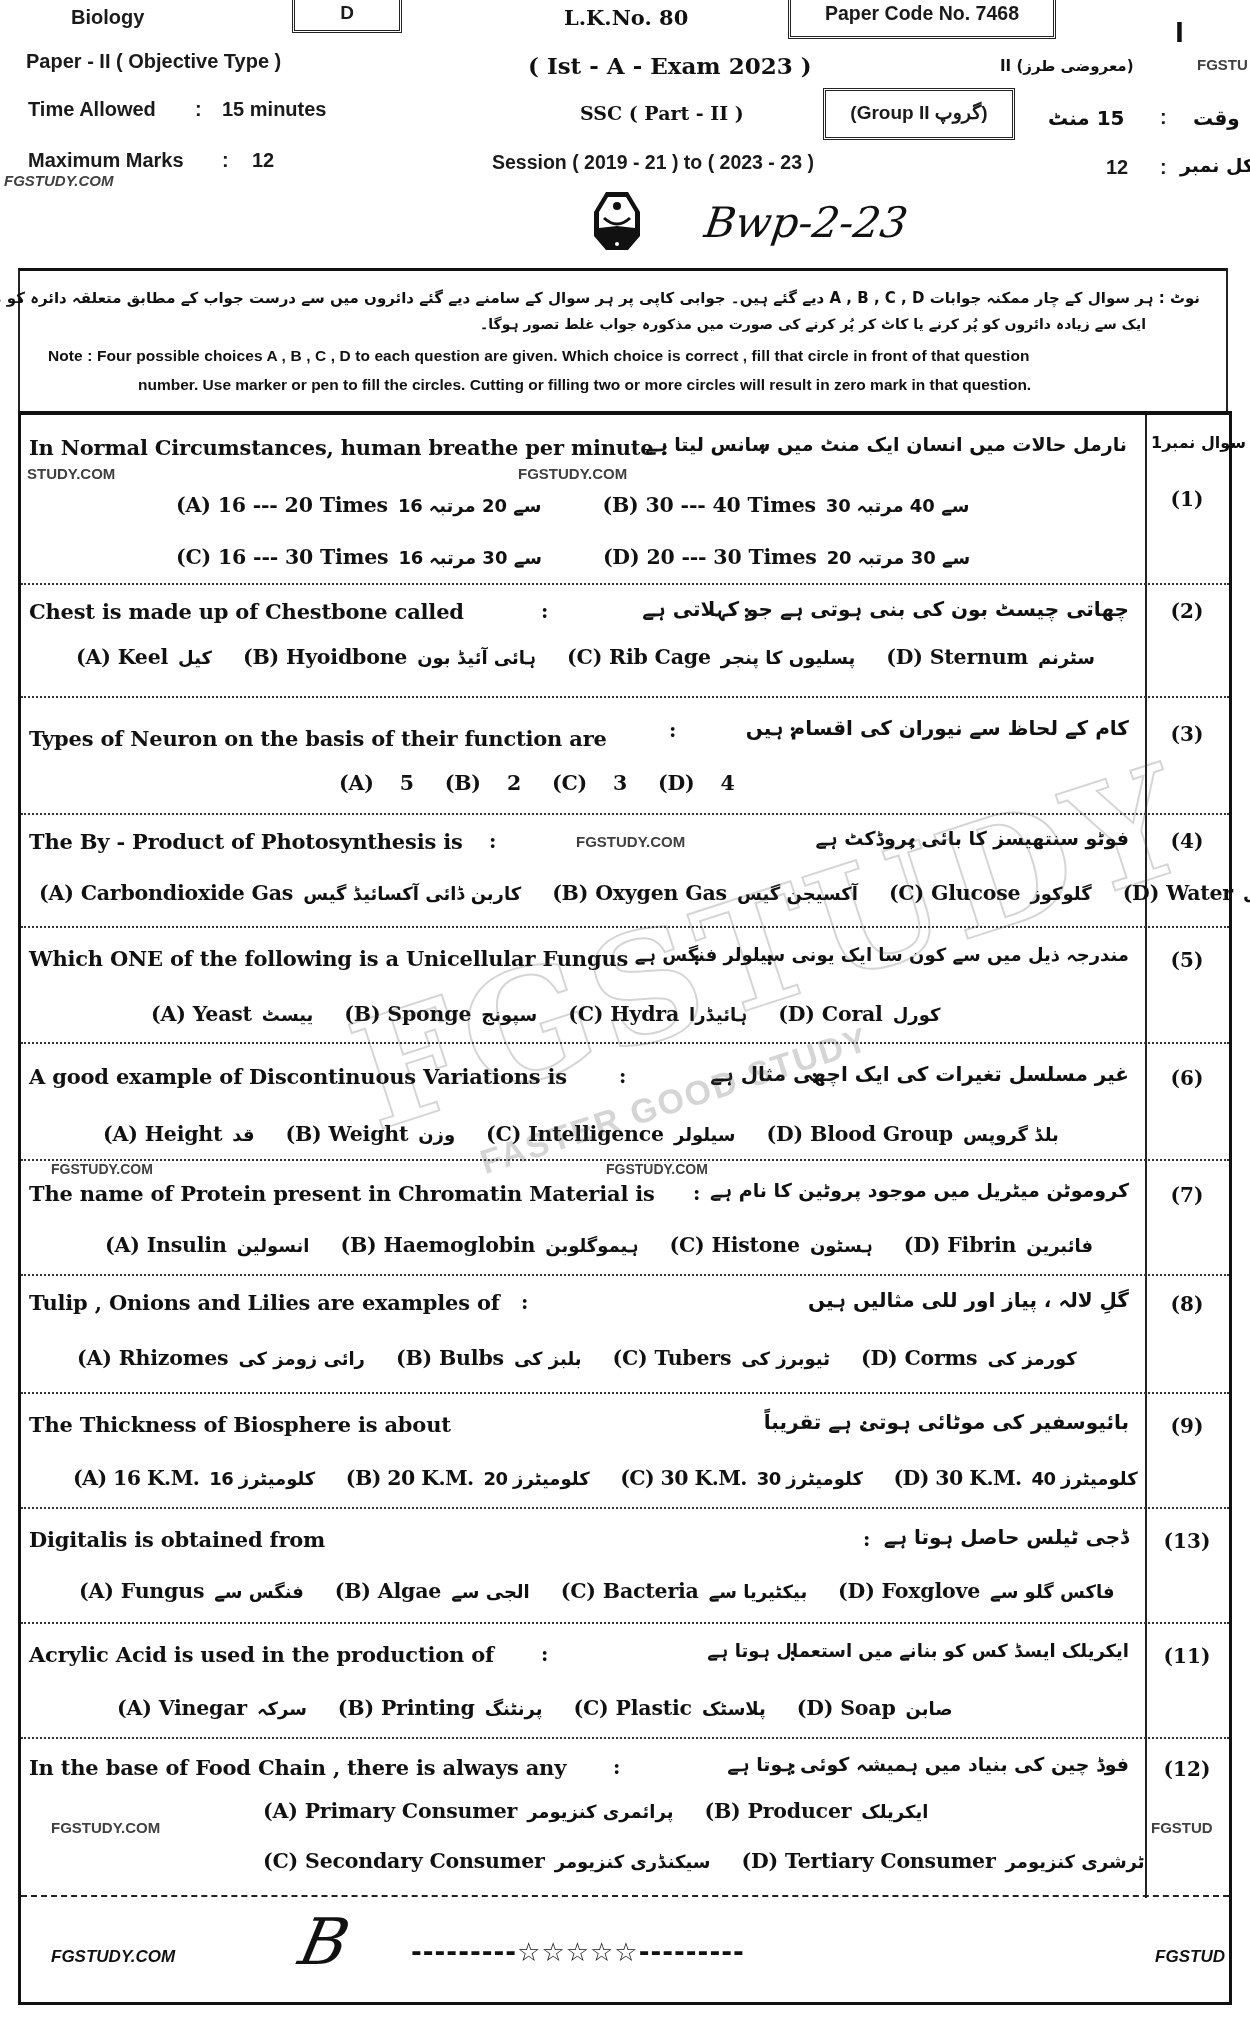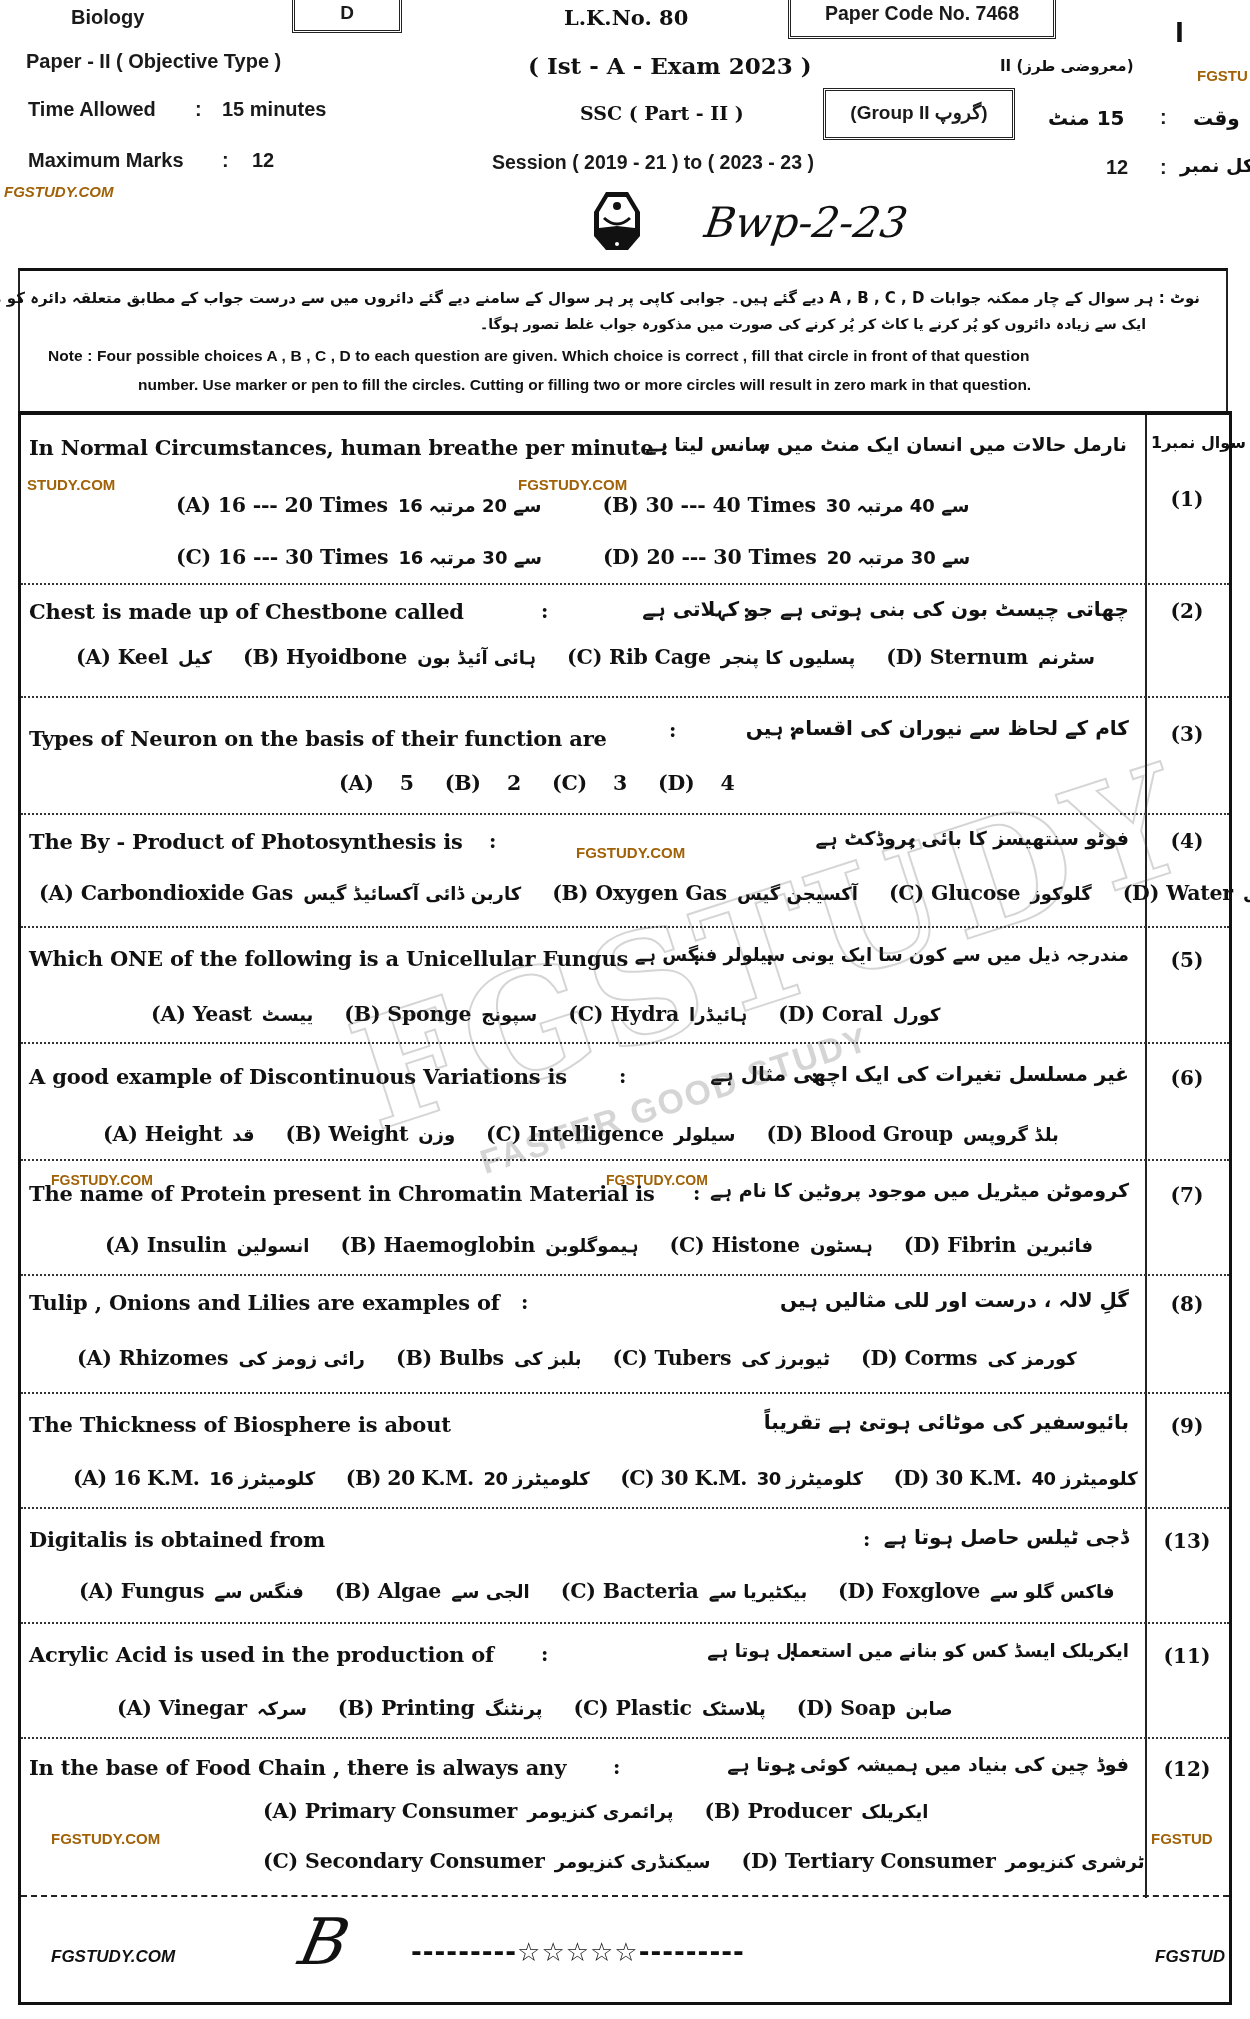--- a/index.html
+++ b/index.html
@@ -5,21 +5,21 @@
   html, body { margin: 0; padding: 0; }
   body {
     width: 1250px; height: 2019px; position: relative; overflow: hidden;
     background: #ffffff; color: #111;
     font-family: "Liberation Sans", sans-serif;
   }
   .abs { position: absolute; white-space: nowrap; }
   .hdr { font-family: "Liberation Sans", sans-serif; font-weight: bold; font-size: 20px; color: #1a1a1a; }
   .serifb { font-family: "DejaVu Serif", "Liberation Serif", serif; font-weight: bold; }
   .urdu { font-family: "DejaVu Sans", sans-serif; direction: rtl; unicode-bidi: plaintext; font-weight: bold; color: #111; }
-  .wm-small { font-family: "Liberation Sans", sans-serif; font-size: 15px; color: #a16207; font-weight: bold; margin-top: 11px; }
+  .wm-small { font-family: "Liberation Sans", sans-serif; font-size: 15px; color: #404040; font-weight: bold; }
   .boxed { border: 3px double #222; }
 
   
   #note-box {
     position: absolute; left: 18px; top: 268px; width: 1206px; height: 142px;
     border: 2px solid #222; border-top: 3px solid #111;
   }
   #note-urdu-1 { right: 26px; top: 18px; font-size: 15px; }
   #note-urdu-2 { right: 80px; top: 45px; font-size: 14px; }
   #note-en-1 { left: 28px; top: 76px; font-size: 15.5px; font-family: "Liberation Sans", sans-serif; font-weight: bold; letter-spacing: 0.1px; }
@@ -220,21 +220,21 @@
       <span class="opt"><span>(A) Insulin</span><span class="ur">انسولین</span></span>
       <span class="opt"><span>(B) Haemoglobin</span><span class="ur">ہیموگلوبن</span></span>
       <span class="opt"><span>(C) Histone</span><span class="ur">ہسٹون</span></span>
       <span class="opt"><span>(D) Fibrin</span><span class="ur">فائبرین</span></span>
     </div>
   </div>
 
   <div class="row" style="top:859px; height:118px;">
     <div class="q-en" style="top:16px;">Tulip , Onions and Lilies are examples of</div>
     <div class="abs colon" style="left:500px; top:16px; font-size:20px;">:</div>
-    <div class="q-ur urdu" style="top:14px; font-size:20px;">گلِ لالہ ، درست اور للی مثالیں ہیں</div>
+    <div class="q-ur urdu" style="top:14px; font-size:20px;">گلِ لالہ ، پیاز اور للی مثالیں ہیں</div>
     <div class="q-num" style="top:18px;">(8)</div>
     <div class="opts" style="left:56px; top:72px;">
       <span class="opt"><span>(A) Rhizomes</span><span class="ur">رائی زومز کی</span></span>
       <span class="opt"><span>(B) Bulbs</span><span class="ur">بلبز کی</span></span>
       <span class="opt"><span>(C) Tubers</span><span class="ur">ٹیوبرز کی</span></span>
       <span class="opt"><span>(D) Corms</span><span class="ur">کورمز کی</span></span>
     </div>
   </div>
 
   <div class="row" style="top:977px; height:115px;">

